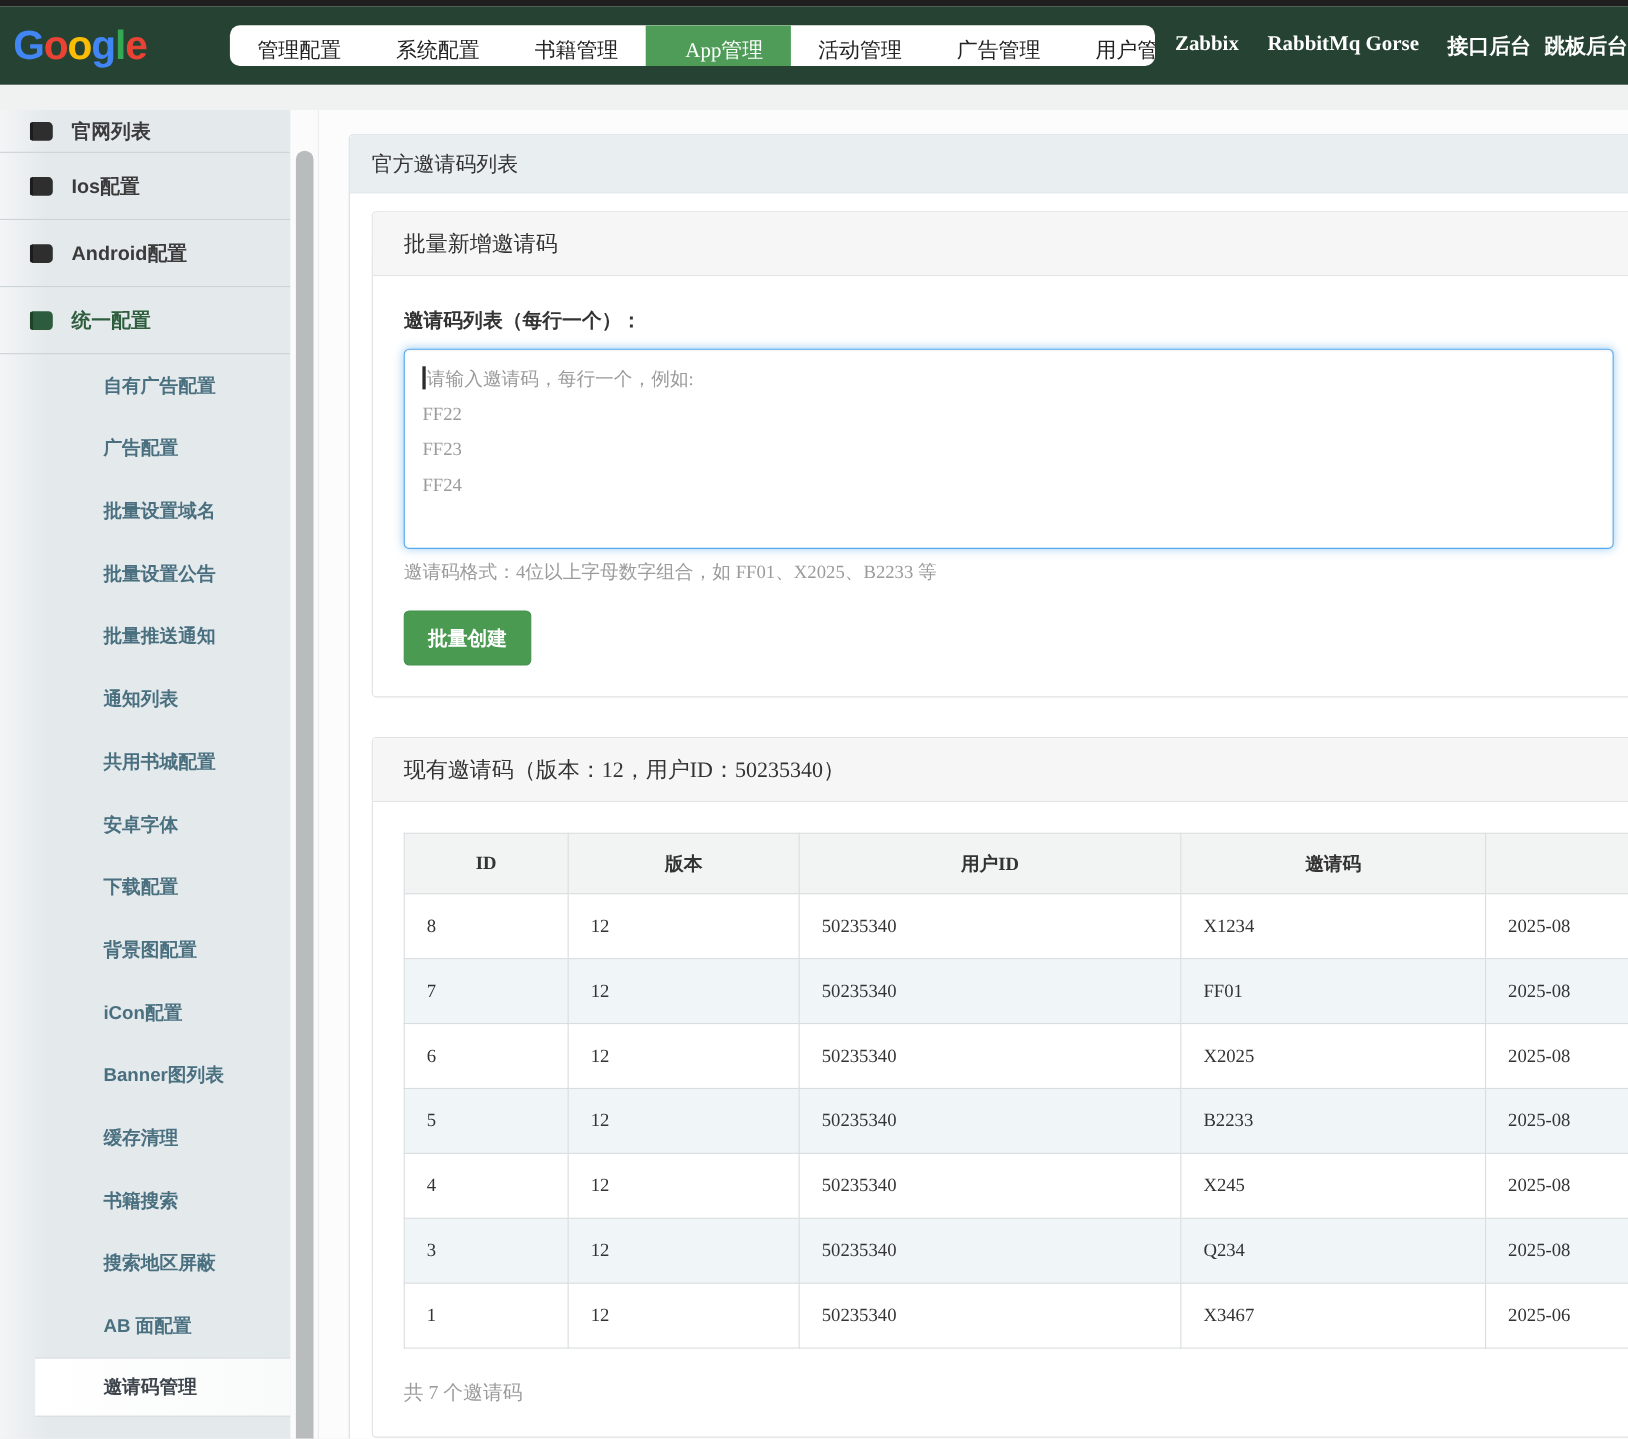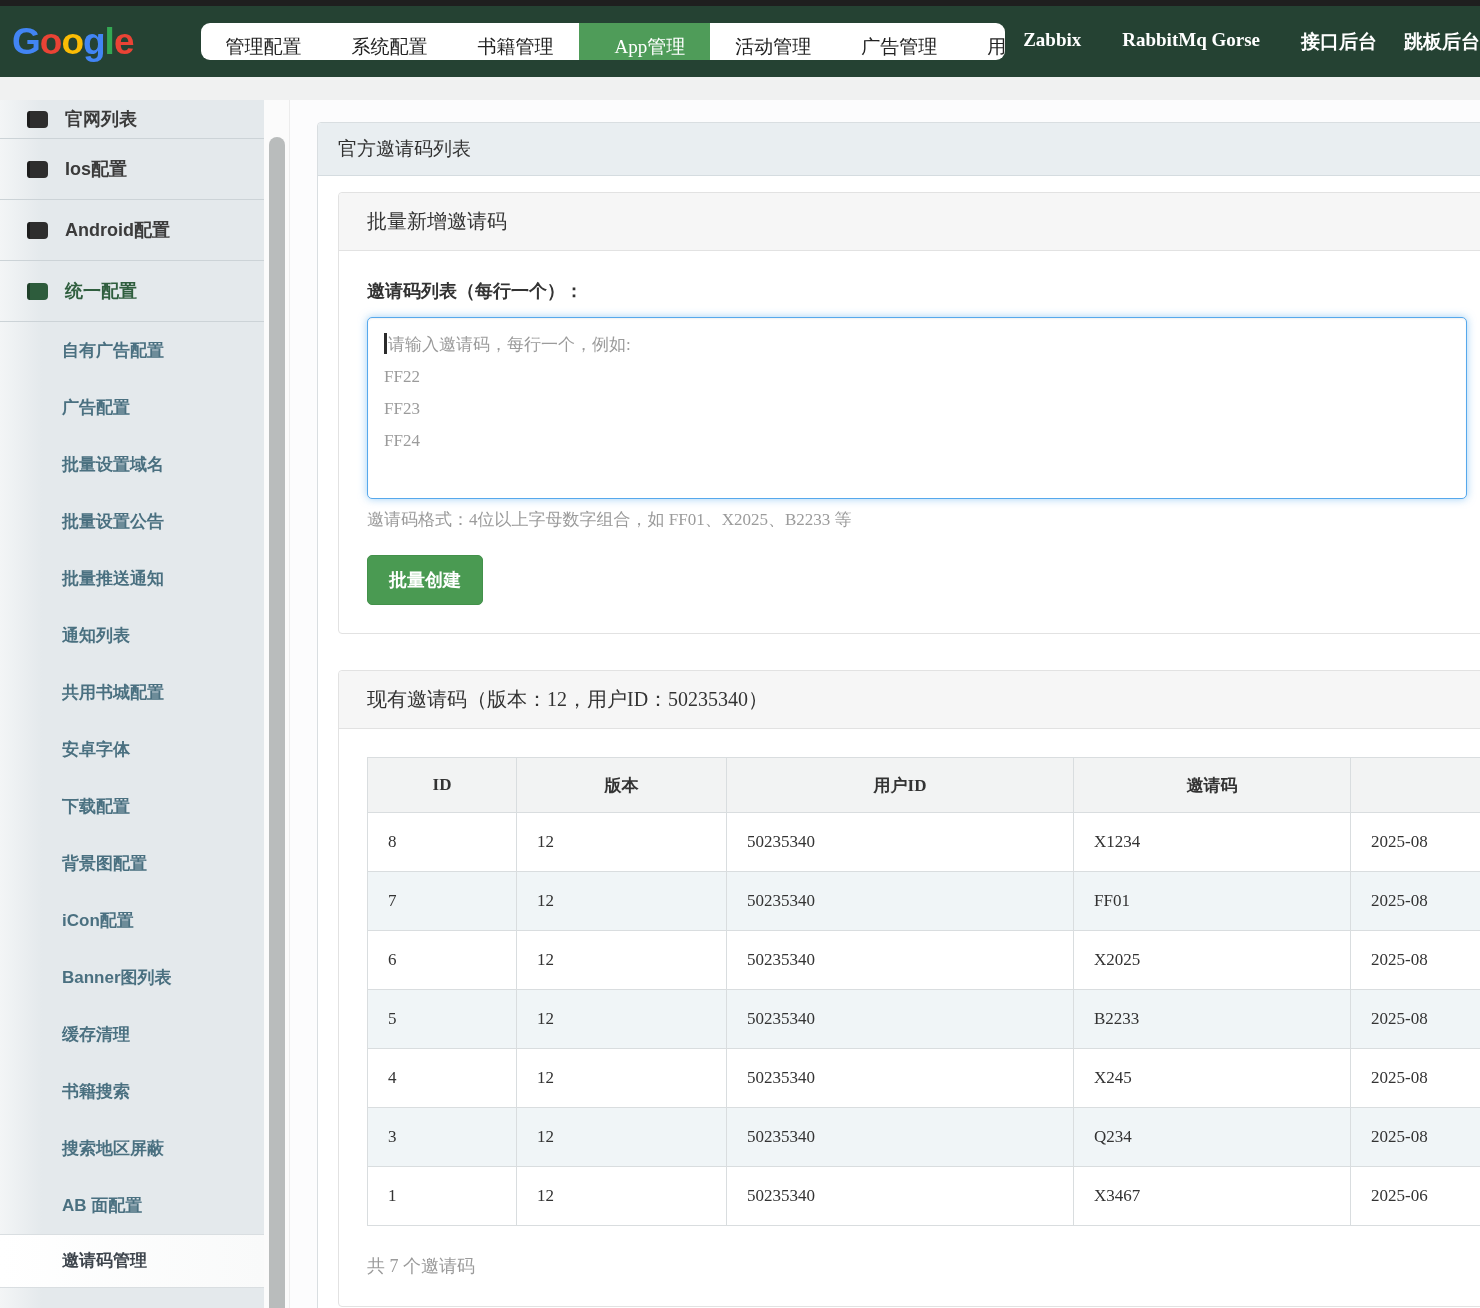--- a/index.html
+++ b/index.html
@@ -7,40 +7,40 @@
               font-family:"Liberation Serif","DejaVu Serif",serif; }
 
   
   .top-strip { height:6px; background:#1f1f1f; }
   .navbar { height:71px; background:#254233; display:flex; align-items:center; }
   .brand { font-family:"Liberation Sans","DejaVu Sans",sans-serif; font-weight:bold;
            font-size:37px; letter-spacing:-1px; margin-left:12px; width:208px; }
   .nav-pill { display:flex; background:#fff; border-radius:9px; overflow:hidden; height:37px; }
   .nav-item { padding:0 25px; line-height:47px; font-size:19px; color:#222; cursor:pointer; white-space:nowrap; }
   .nav-item.active { background:#4f9c59; color:#fff;padding-left:36px; }
-  .nav-links { display:flex; gap:41px; margin-left:18px; }
+  .nav-links { display:flex; gap:26px; margin-left:18px; }
   .nav-links .nav-link { color:#fff; font-size:19px; font-weight:bold; white-space:nowrap; cursor:pointer; }
   .nav-links .nav-link:nth-child(4){ margin-left:-14px;text-align:right; }
 
   
   .content-row { display:flex; margin-top:23px; height:1208px; }
 
   
   .sidebar { width:264px; background:linear-gradient(90deg,#f3f5f6 0,#e4e9ec 42px,#e4e9ec 100%);
              font-family:"Liberation Sans","DejaVu Sans",sans-serif; flex:none; overflow:hidden; }
   .sb-top { height:61px; display:flex; align-items:center; border-bottom:1px solid #ccd3d7;
             font-size:18px; font-weight:bold; color:#3b3b3b; cursor:pointer; }
   .sb-top.clipped { height:39px; }
   .book-icon { width:21px; height:17px; background:#2e2e2e; border-radius:3px 4px 4px 3px;
                margin-left:27px; flex:none; border-left:3px solid #1c1c1c; }
   .sb-top .lbl { margin-left:17px; }
   .sb-top.expanded-active { color:#2f5e3e; }
   .sb-top.expanded-active .book-icon { background:#2d5c3c; border-left-color:#1f4029; }
   .sb-sub { height:57px; line-height:57px; padding-left:62px; font-size:17px; font-weight:bold;
-            color:#4a7080; cursor:pointer; white-space:nowrap; }
+            color:#4a7080; cursor:pointer; white-space:nowrap;margin-left:32px; }
   .sb-sub.active { height:54px; line-height:52px; background:linear-gradient(90deg,#ffffff 0,#f9fafa 100%);
                    border-top:1px solid #d9dee1; border-bottom:1px solid #d9dee1; color:#3e454d; }
 
   .sidebar-track { width:26px; background:#fbfbfb; flex:none; position:relative; border-right:1px solid #ececec; }
   .sidebar-thumb { position:absolute; left:5px; top:37px; bottom:0; width:16px;
                    background:#b9bcbc; border-radius:9px 9px 0 0; cursor:pointer; }
 
   
   .main { flex:1; background:#fcfcfd; padding:22px 0 0 27px; overflow:hidden; }
   .panel { width:1200px; background:#fff; border:1px solid #d9dee1; border-radius:4px; }

